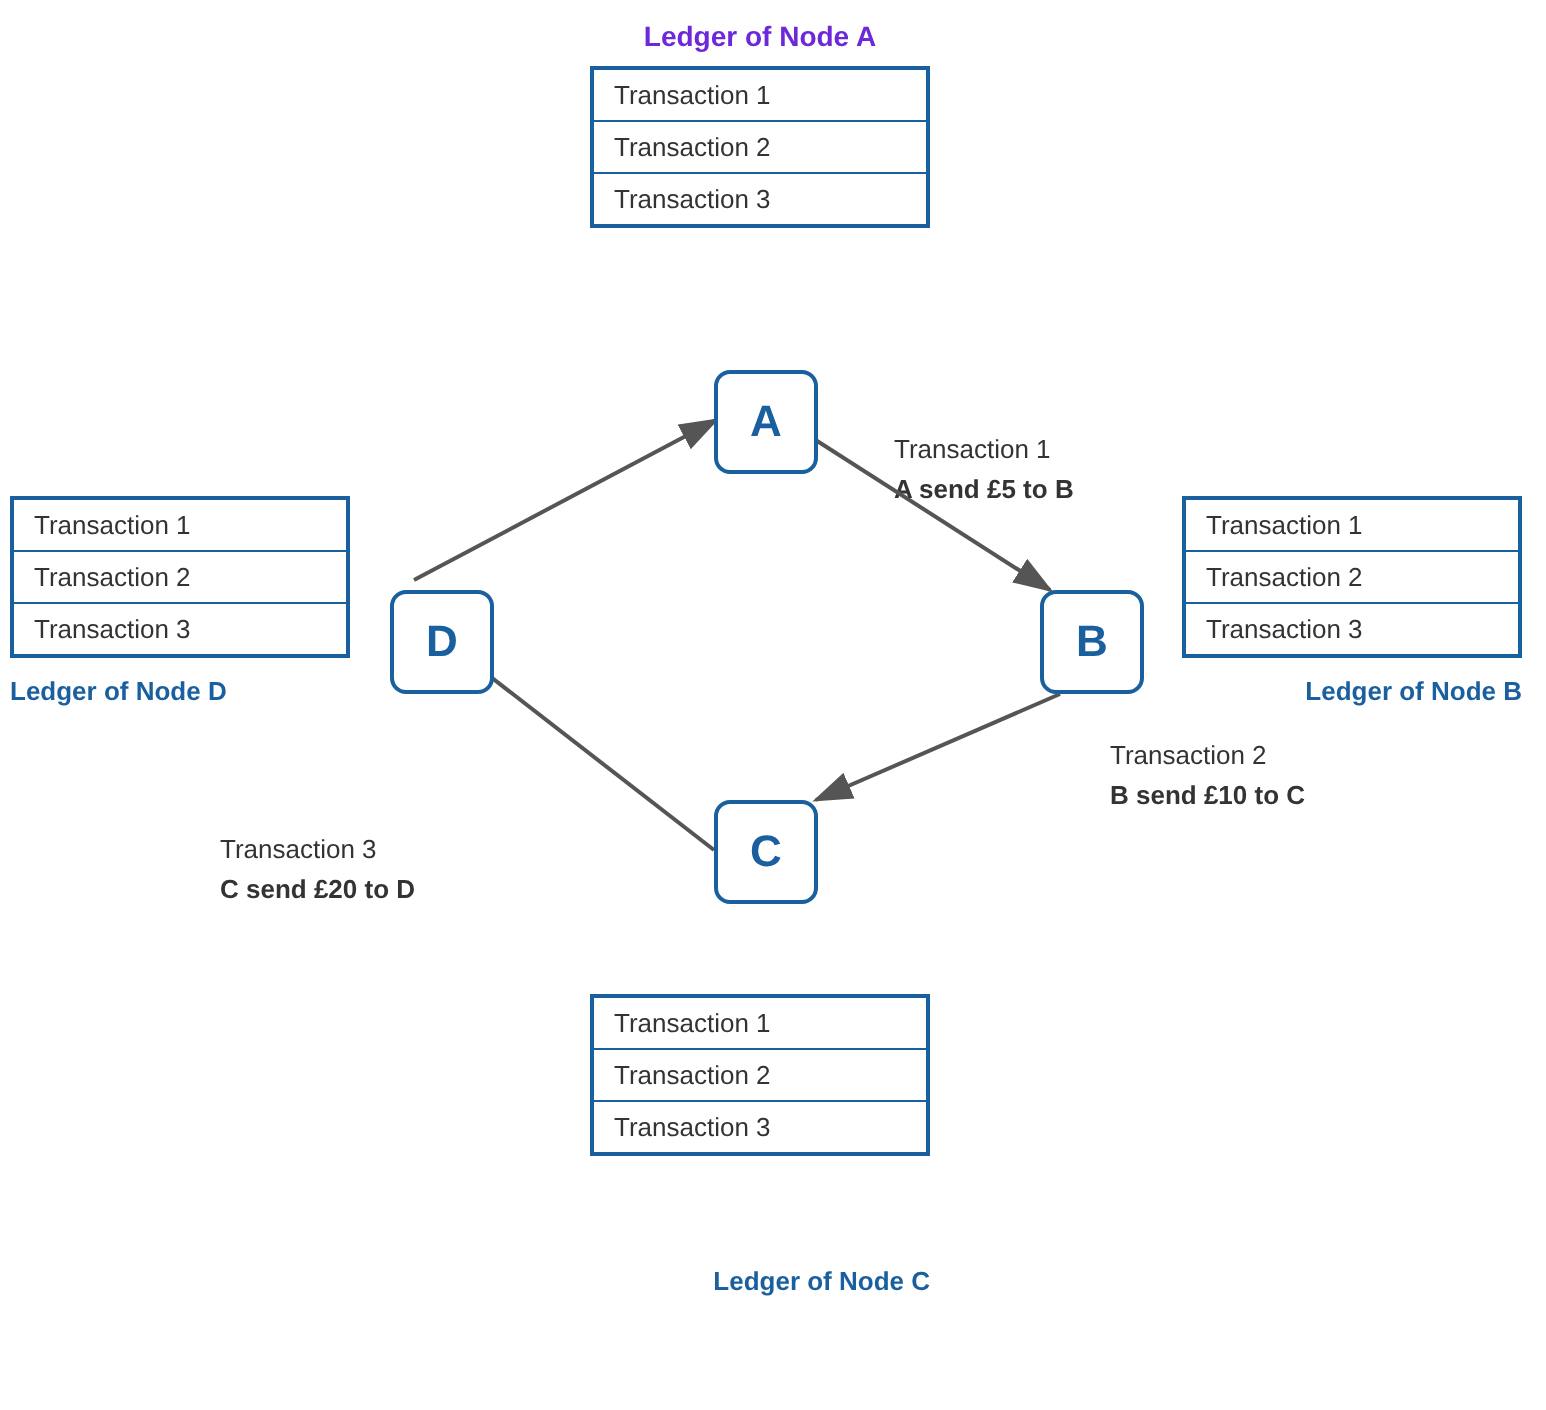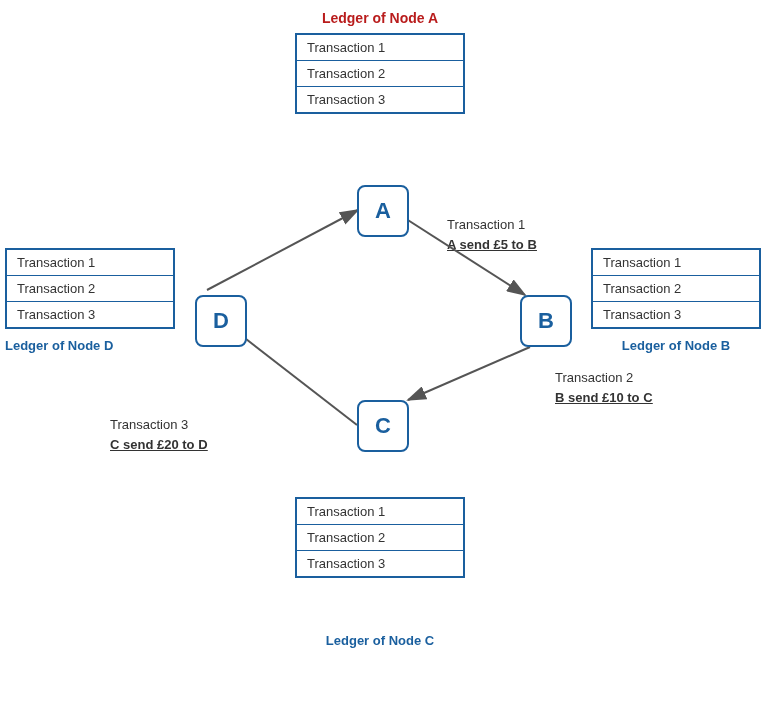--- a/index.html
+++ b/index.html
@@ -43,40 +43,39 @@
     }
     .ledger-row:last-child {
       border-bottom: none;
     }
 
     .ledger-label {
       position: absolute;
       font-size: 13px;
       font-weight: bold;
       color: #1a5f9e;
-      text-align: center;
+      text-align: right;
     }
 
     .diagram-title {
       position: absolute;
       font-size: 14px;
       font-weight: bold;
-      color: #b91c1c;
+      color: #6d28d9;
       text-align: center;
     }
 
     .tx-label {
       position: absolute;
       font-size: 13px;
       color: #333;
       line-height: 1.5;
     }
     .tx-label strong {
       font-weight: bold;
-      text-decoration: underline;
     }
 
     svg.arrows {
       position: absolute;
       top: 0;
       left: 0;
       width: 773px;
       height: 705px;
       pointer-events: none;
       z-index: 5;

